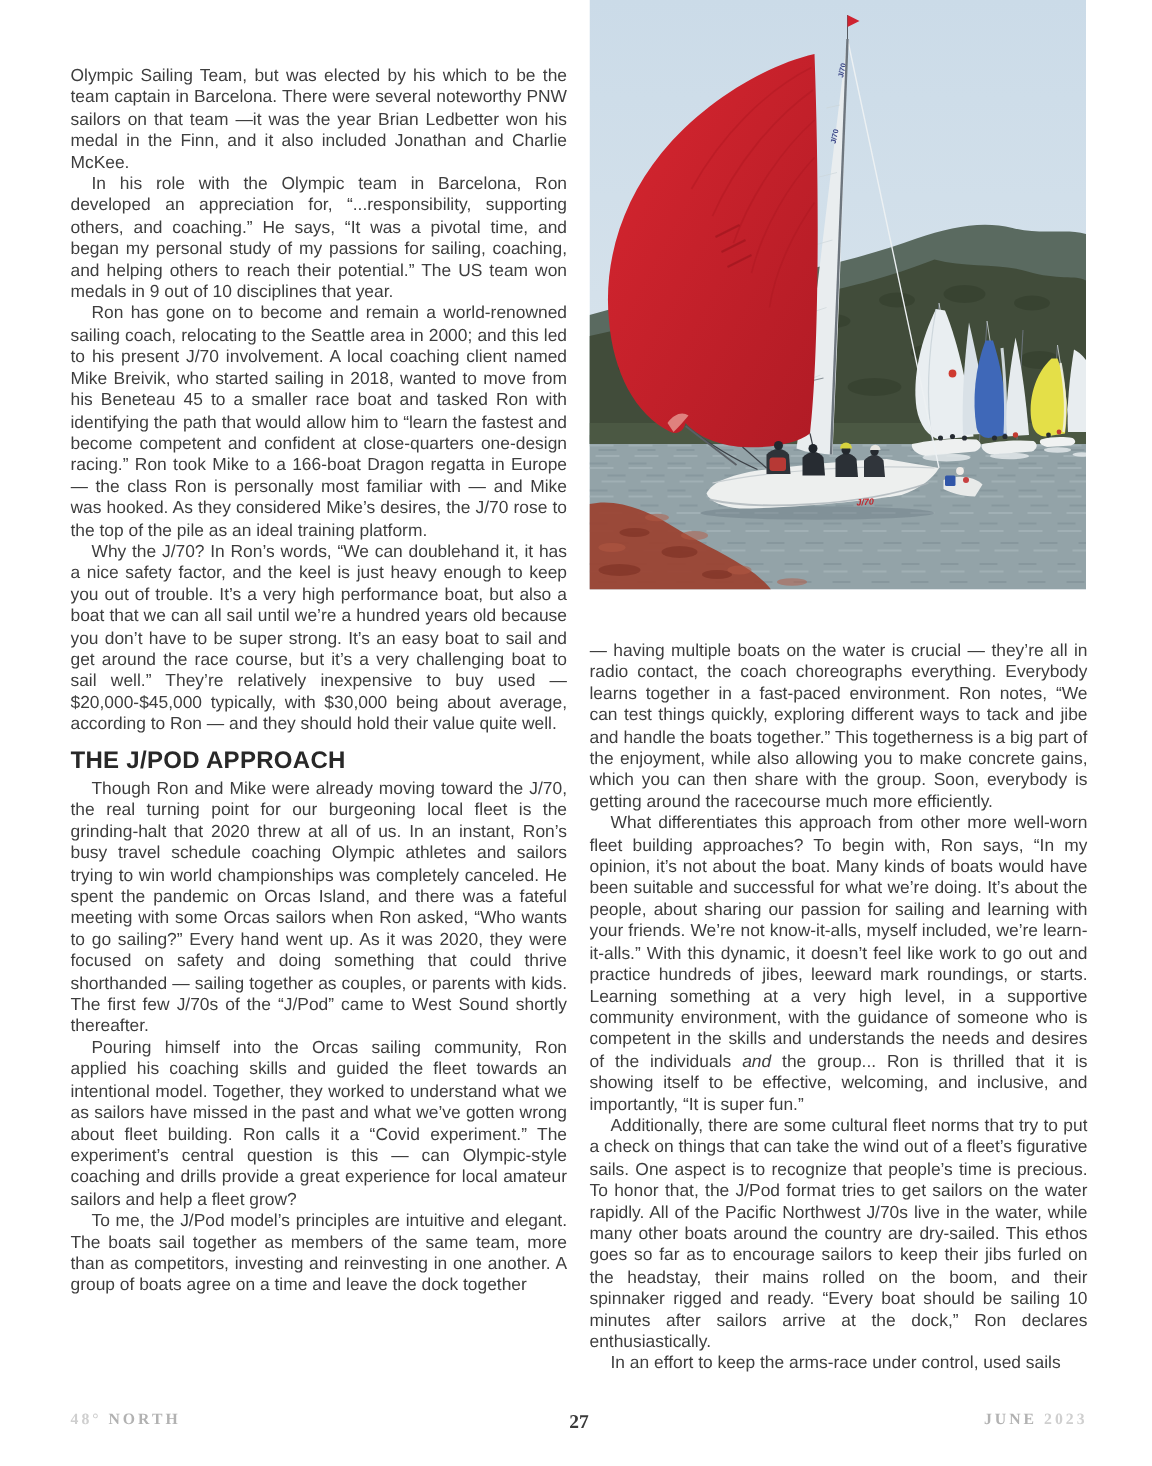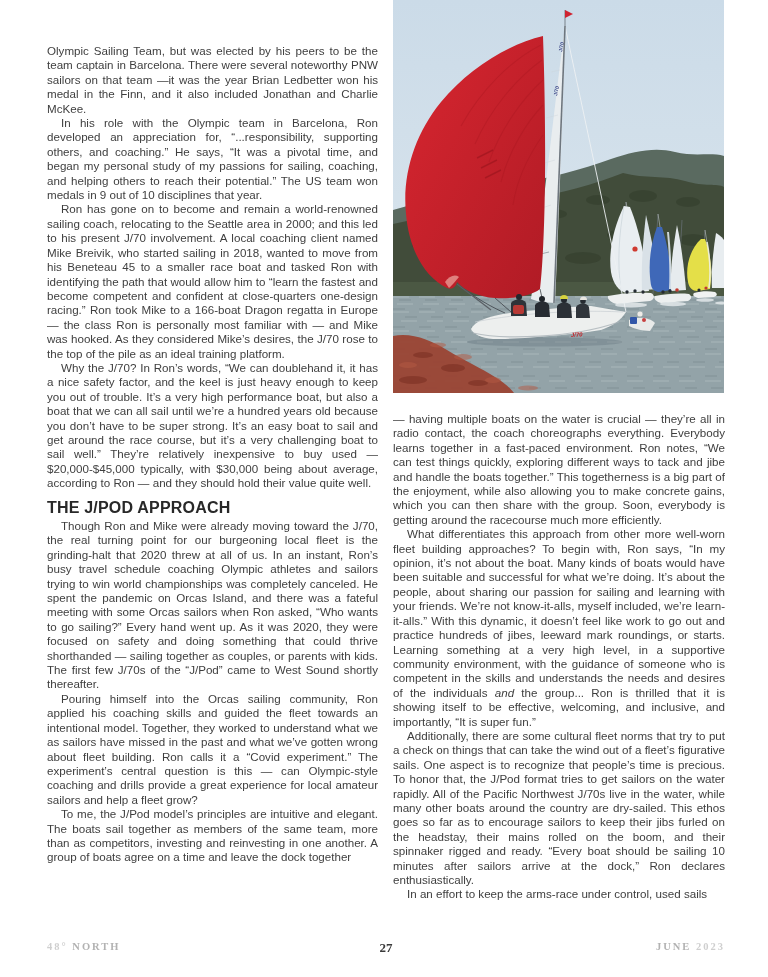--- a/index.html
+++ b/index.html
@@ -5,21 +5,21 @@
   html,body { margin:0; padding:0; background:#ffffff; }
   .page {
     position:relative; width:768px; height:977px; background:#ffffff;
     font-family:"Liberation Sans","DejaVu Sans",sans-serif; overflow:hidden;
   }
   .col {
     position:absolute; text-align:justify; color:#3e3e3e;
     font-size:11.6px; line-height:14.4px; letter-spacing:0;
   }
   .col-left  { left:47px;  top:44px;  width:331px; height:892px; overflow:hidden; }
-  .col-right { left:393px; top:412px; width:332px; height:530px; overflow:hidden; }
+  .col-right { left:393px; top:427px; width:332px; height:530px; overflow:hidden; }
   .body-p { margin:0; }
   .indent { text-indent:14px; }
   .em-word { font-style:italic;margin-top:44px; }
   .section-heading {
     font-size:16px; font-weight:bold; color:#282828;
     margin:10px 0 4px 0; letter-spacing:.2px; text-align:left;
   }
   .photo-wrap { position:absolute; left:393px; top:0; width:331px; height:393px; }
   .photo-svg { display:block; width:331px; height:393px; }
   .photo-caption { position:absolute; left:220px; top:31px; width:112px; }
@@ -40,21 +40,21 @@
   .footer-right { position:absolute; right:0; top:1px; }
   .light-gray { color:#cfcfcf; }
   .mid-gray   { color:#b2b2b2; }
 </style>
 </head>
 <body>
 
 <div class="page">
 
   <div class="col col-left">
-    <p class="body-p">Olympic Sailing Team, but was elected by his peers to be the team captain in Barcelona. There were several noteworthy PNW sailors on that team —it was the year Brian Ledbetter won his medal in the Finn, and it also included Jonathan and Charlie McKee.</p>
+    <p class="body-p">Olympic Sailing Team, but was elected by his which to be the team captain in Barcelona. There were several noteworthy PNW sailors on that team —it was the year Brian Ledbetter won his medal in the Finn, and it also included Jonathan and Charlie McKee.</p>
     <p class="body-p indent">In his role with the Olympic team in Barcelona, Ron developed an appreciation for, “...responsibility, supporting others, and coaching.” He says, “It was a pivotal time, and began my personal study of my passions for sailing, coaching, and helping others to reach their potential.” The US team won medals in 9 out of 10 disciplines that year.</p>
     <p class="body-p indent">Ron has gone on to become and remain a world-renowned sailing coach, relocating to the Seattle area in 2000; and this led to his present J/70 involvement. A local coaching client named Mike Breivik, who started sailing in 2018, wanted to move from his Beneteau 45 to a smaller race boat and tasked Ron with identifying the path that would allow him to “learn the fastest and become competent and confident at close-quarters one-design racing.” Ron took Mike to a 166-boat Dragon regatta in Europe — the class Ron is personally most familiar with — and Mike was hooked. As they considered Mike’s desires, the J/70 rose to the top of the pile as an ideal training platform.</p>
     <p class="body-p indent">Why the J/70? In Ron’s words, “We can doublehand it, it has a nice safety factor, and the keel is just heavy enough to keep you out of trouble. It’s a very high performance boat, but also a boat that we can all sail until we’re a hundred years old because you don’t have to be super strong. It’s an easy boat to sail and get around the race course, but it’s a very challenging boat to sail well.” They’re relatively inexpensive to buy used — $20,000-$45,000 typically, with $30,000 being about average, according to Ron — and they should hold their value quite well.</p>
     <h2 class="section-heading">THE J/POD APPROACH</h2>
     <p class="body-p indent">Though Ron and Mike were already moving toward the J/70, the real turning point for our burgeoning local fleet is the grinding-halt that 2020 threw at all of us. In an instant, Ron’s busy travel schedule coaching Olympic athletes and sailors trying to win world championships was completely canceled. He spent the pandemic on Orcas Island, and there was a fateful meeting with some Orcas sailors when Ron asked, “Who wants to go sailing?” Every hand went up. As it was 2020, they were focused on safety and doing something that could thrive shorthanded — sailing together as couples, or parents with kids. The first few J/70s of the “J/Pod” came to West Sound shortly thereafter.</p>
     <p class="body-p indent">Pouring himself into the Orcas sailing community, Ron applied his coaching skills and guided the fleet towards an intentional model. Together, they worked to understand what we as sailors have missed in the past and what we’ve gotten wrong about fleet building. Ron calls it a “Covid experiment.” The experiment’s central question is this — can Olympic-style coaching and drills provide a great experience for local amateur sailors and help a fleet grow?</p>
     <p class="body-p indent">To me, the J/Pod model’s principles are intuitive and elegant. The boats sail together as members of the same team, more than as competitors, investing and reinvesting in one another. A group of boats agree on a time and leave the dock together</p>
   </div>
 
   <div class="photo-wrap">

